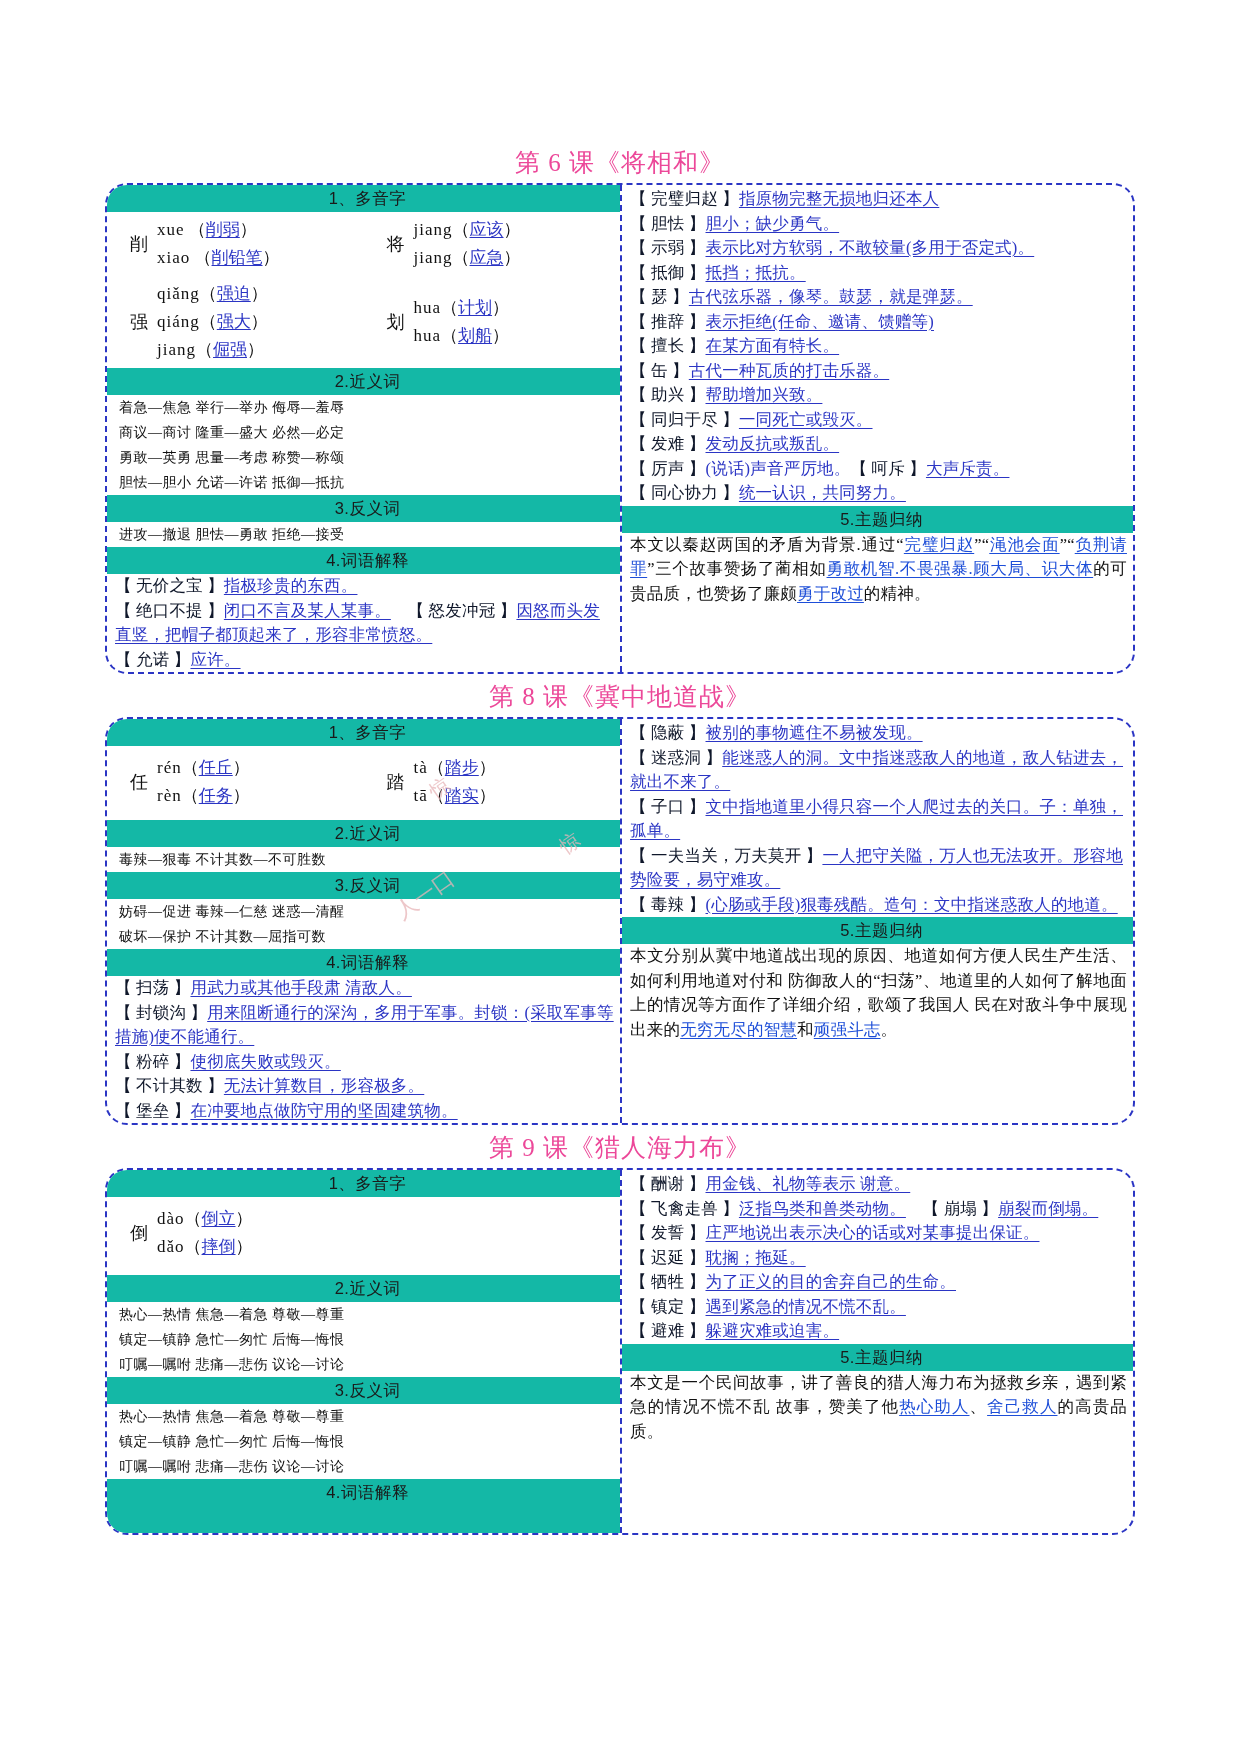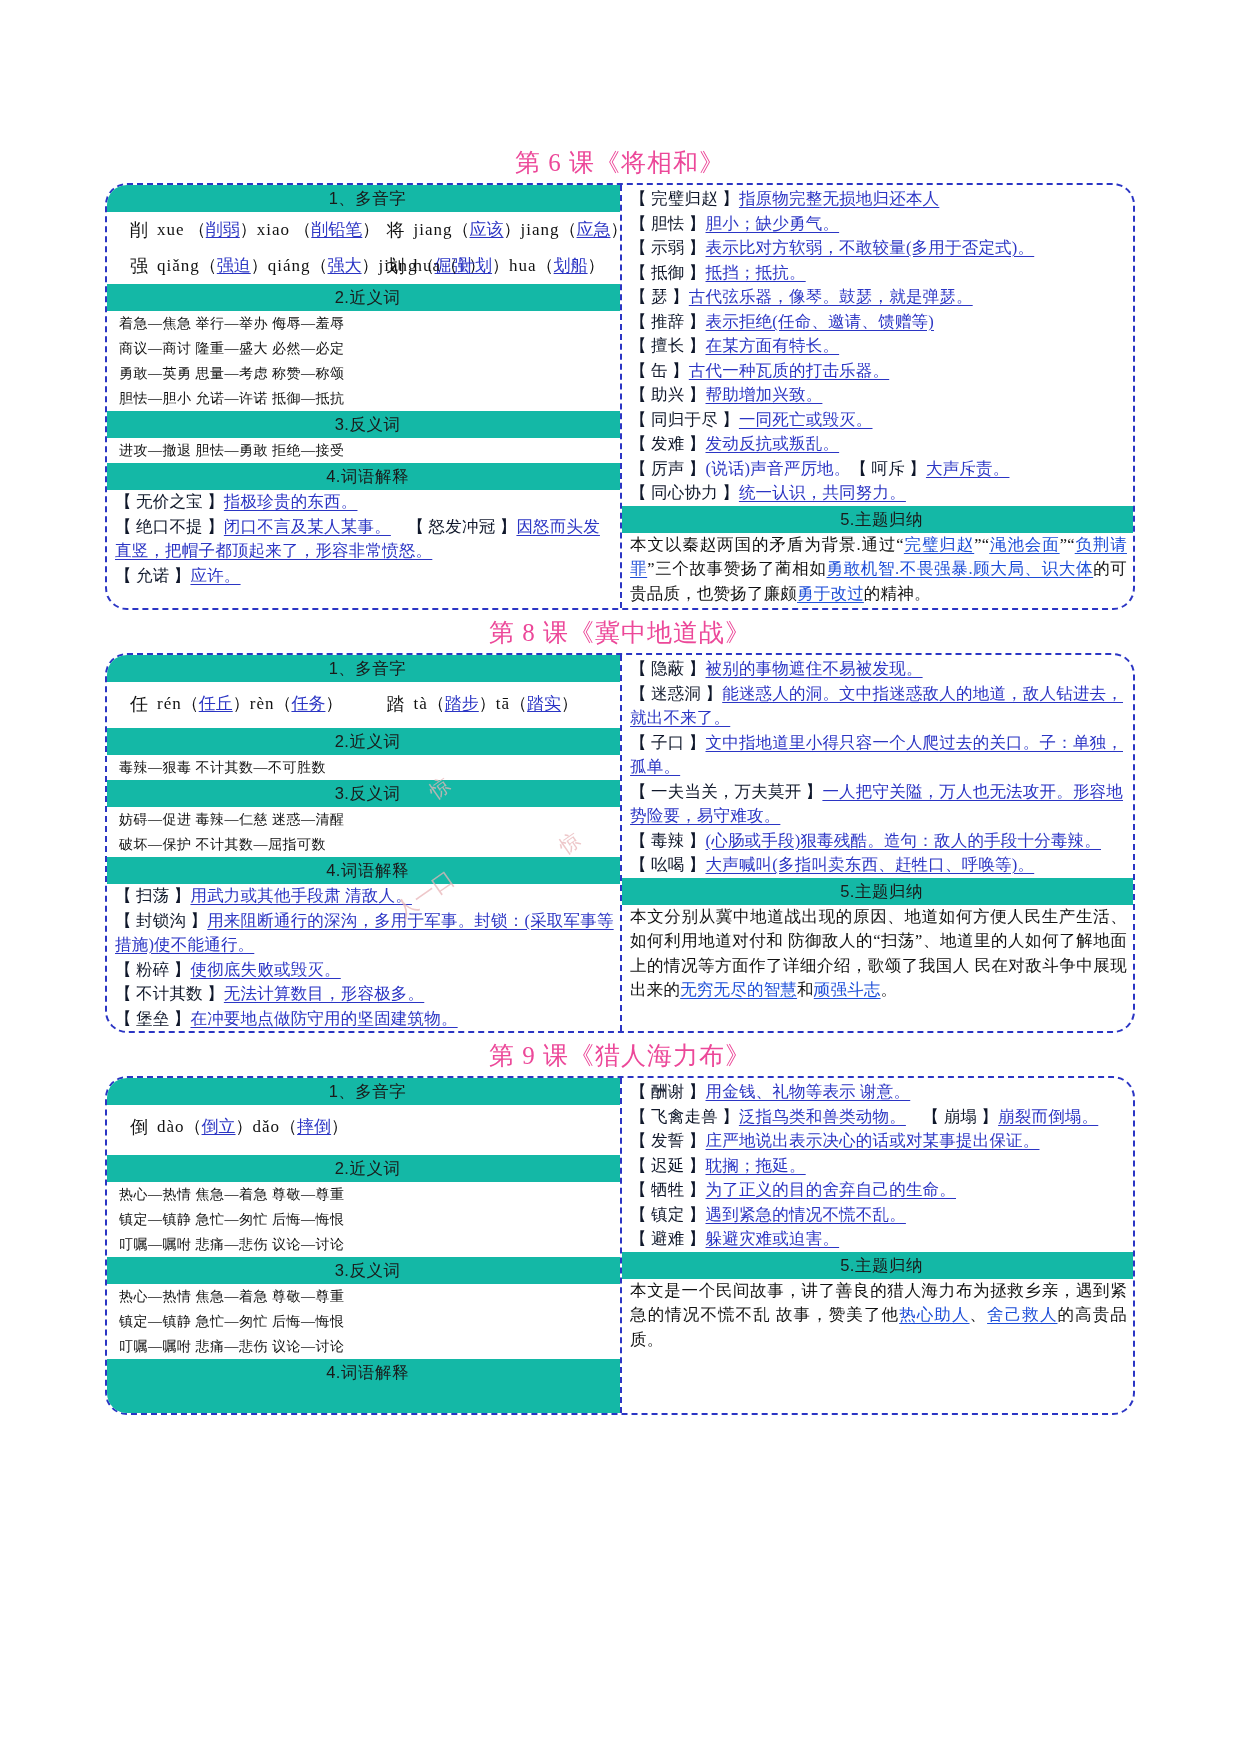--- a/index.html
+++ b/index.html
@@ -59,21 +59,21 @@
   }
 
   
   .poly{
     display:flex;padding:4px 0 4px 0;
   }
   .poly-group{display:flex;align-items:center;width:50%;padding-left:14px;box-sizing:border-box;}
   .poly-char{
     font-size:18px;width:36px;text-align:center;flex:none;
   }
-  .poly-rows{display:flex;flex-direction:row;align-items:flex-end;}
+  .poly-rows{display:flex;flex-direction:column;}
   .poly-row{font-size:17px;line-height:28px;white-space:nowrap;font-family:"Liberation Serif","DejaVu Serif",serif;}
   .py{font-family:"Liberation Serif","DejaVu Serif",serif;letter-spacing:1px;}
   .u{color:#2b35c4;text-decoration:underline;text-underline-offset:2px;}
 
   
   .defs{padding:0 6px 0 8px;}
   .def{
     font-size:16.5px;line-height:24.5px;letter-spacing:0.2px;
     text-indent:0;
   }
@@ -212,22 +212,21 @@
         <div class="def"><span class="k">【 堡垒 】</span><span class="v">在冲要地点做防守用的坚固建筑物。</span></div>
       </div>
     </div>
 
     <div class="col col-right">
       <div class="defs" style="padding-top:2px">
         <div class="def"><span class="k">【 隐蔽 】</span><span class="v">被别的事物遮住不易被发现。</span></div>
         <div class="def"><span class="k">【 迷惑洞 】</span><span class="v">能迷惑人的洞。文中指迷惑敌人的地道，敌人钻进去，就出不来了。</span></div>
         <div class="def"><span class="k">【 子口 】</span><span class="v">文中指地道里小得只容一个人爬过去的关口。子：单独，孤单。</span></div>
         <div class="def"><span class="k">【 一夫当关，万夫莫开 】</span><span class="v">一人把守关隘，万人也无法攻开。形容地势险要，易守难攻。</span></div>
-        <div class="def"><span class="k">【 毒辣 】</span><span class="v">(心肠或手段)狠毒残酷。造句：敌人的手段十分毒辣。</span></div>
-        <div class="def"><span class="k">【 吆喝 】</span><span class="v">大声喊叫(多指叫卖东西、赶牲口、呼唤等)。</span></div>
+        <div class="def"><span class="k">【 毒辣 】</span><span class="v">(心肠或手段)狠毒残酷。造句：文中指迷惑敌人的地道。</span></div>
       </div>
       <div class="sec-head">5.主题归纳</div>
       <div class="summary"><span>本文分别从冀中地道战出现的原因、地道如何方便人民生产生活、如何利用地道对付和 防御敌人的“扫荡”、地道里的人如何了解地面上的情况等方面作了详细介绍，歌颂了我国人 民在对敌斗争中展现出来的</span><span class="hl">无穷无尽的智慧</span><span>和</span><span class="hl">顽强斗志</span><span>。</span></div>
     </div>
   </div>
 
   <div class="lesson-title">第 9 课《猎人海力布》</div>
   <div class="card">
     <div class="col col-left">
       <div class="sec-head">1、多音字</div>

